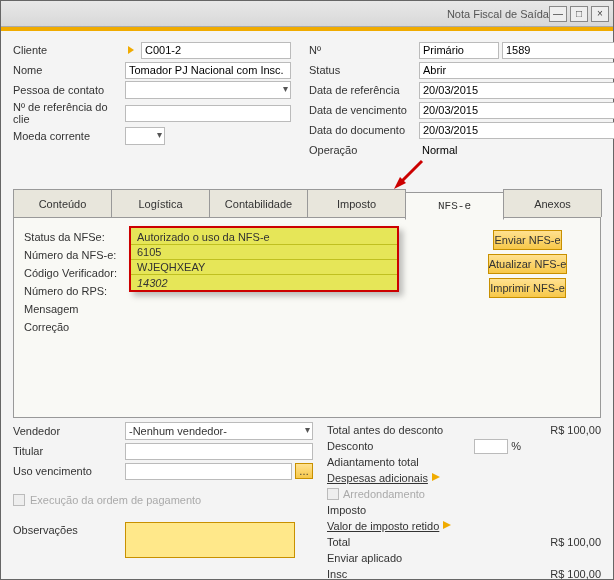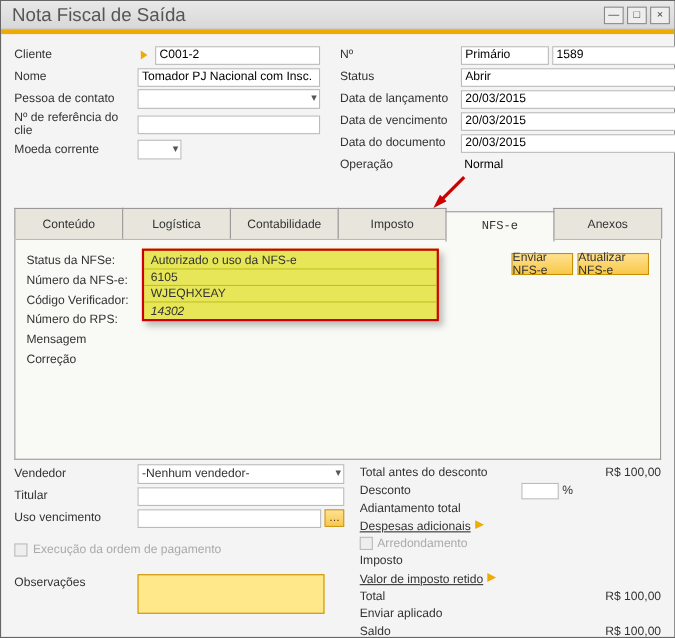--- a/index.html
+++ b/index.html
@@ -1,19 +1,19 @@
 <!DOCTYPE html>
 <html><head>
 <meta charset="utf-8">
 <style>
   * { box-sizing: border-box; font-family: Tahoma, Arial, sans-serif; }
   body { margin: 0; background: #fff; }
   .window { width: 614px; height: 580px; border: 1px solid #666; background: #f4f4f4; position: relative; }
   .titlebar { height: 26px; background: linear-gradient(#e8e8e8,#d8d8d8); border-bottom: 1px solid #aaa; display: flex; align-items: center; padding: 0 4px 0 10px; }
-  .titlebar .title { font-size: 17px; color: #555; flex: 1; }
+  .titlebar .title { font-size: 11px; color: #555; flex: 1; text-align: right; }
   .titlebar .winbtns { display: flex; gap: 3px; }
   .winbtn { width: 18px; height: 16px; border: 1px solid #888; background: #eee; display:flex; align-items:center; justify-content:center; font-size:10px; color:#444; cursor:pointer; }
   .accentbar { height: 4px; background: #f0ab00; }
   .content { padding: 10px 12px; font-size: 11px; color: #333; }
   .topgrid { display: flex; gap: 18px; }
   .col { flex: 1; }
   .row { display: flex; align-items: center; margin-bottom: 2px; min-height: 18px; }
   .lbl { width: 112px; color: #333; font-size: 11px; }
   .lbl2 { width: 110px; color: #333; font-size: 11px; }
   .txtin { height: 17px; border: 1px solid #bbb; background: #fff; font-size: 11px; padding: 1px 3px; flex:1; min-width:0; }
@@ -25,21 +25,21 @@
   .tabbar { display:flex; margin-top: 28px; border-bottom:1px solid #999; position:relative; }
   .tab { flex:1; height:28px; border:1px solid #999; border-bottom:none; background:#e8e6dc; display:flex; align-items:center; justify-content:center; font-size:11px; color:#333; margin-right:-1px; cursor:pointer; }
   .tab.active { background:#f9f9f5; border-bottom:1px solid #f9f9f5; position:relative; z-index:2; top:3px;font-family:Liberation Mono, monospace; }
   .tabpanel { border:1px solid #999; border-top:none; background:#f9f9f5; padding:10px; min-height: 200px; position:relative; display:flex; }
   .nfse-left { flex:1; }
   .nfse-row { display:flex; align-items:center; margin-bottom:1px; min-height:17px; }
   .nfse-lbl { width:108px; font-size:11px; }
   .hlbox { position:absolute; left:115px; top:8px; width:270px; height:66px; border:2px solid #c00; background: #e6e658; box-shadow: 4px 4px 6px rgba(0,0,0,0.25); padding:2px 0; }
   .hlbox .hlrow { height:15px; border-bottom:1px solid #c0c020; padding:0 6px; font-size:11px; display:flex; align-items:center; }
   .hlbox .hlrow:last-child { border-bottom:none;font-style:italic; }
-  .btncol { width:125px; display:flex; gap:4px; padding-top:2px; }
+  .btncol { width:125px; display:flex; flex-direction:column; gap:4px; padding-top:2px;align-items:center; }
   .ybtn { height:20px; border:1px solid #c89000; background:linear-gradient(#ffe190,#f7c849); display:flex; align-items:center; justify-content:center; font-size:11px; color:#333; cursor:pointer; }
   .arrow { position:absolute; left:375px; top:-32px; }
   .arrow svg { width:40px; height:40px; }
   .lowerblock { display:flex; gap:14px; margin-top:4px; }
   .lowerleft { width:300px; }
   .lowerright { flex:1; }
   .trow { display:flex; align-items:center; min-height:16px; font-size:11px; }
   .tlbl { flex:1; }
   .tval { width:80px; text-align:right; }
   .tiny { width:34px; height:15px; border:1px solid #bbb; background:#fff; font-size:10px; padding:0 2px; }
@@ -107,21 +107,21 @@
         <div class="row">
           <span class="lbl2">Nº</span>
           <input class="txtin small" value="Primário" style="">
           <input class="txtin" value="1589" style="">
         </div>
         <div class="row">
           <span class="lbl2">Status</span>
           <input class="txtin" value="Abrir" style="">
         </div>
         <div class="row">
-          <span class="lbl2">Data de lançamento</span>
+          <span class="lbl2">Data de referência</span>
           <input class="txtin" value="20/03/2015" style="">
         </div>
         <div class="row">
           <span class="lbl2">Data de vencimento</span>
           <input class="txtin" value="20/03/2015" style="">
         </div>
         <div class="row">
           <span class="lbl2">Data do documento</span>
           <input class="txtin" value="20/03/2015" style="">
         </div>
@@ -171,20 +171,21 @@
       </div>
       <div class="hlbox">
         <div class="hlrow">Autorizado o uso da NFS-e</div>
         <div class="hlrow">6105</div>
         <div class="hlrow">WJEQHXEAY</div>
         <div class="hlrow">14302</div>
       </div>
       <div class="btncol">
         <div class="ybtn">Enviar NFS-e</div>
         <div class="ybtn">Atualizar NFS-e</div>
+        <div class="ybtn">Imprimir NFS-e</div>
       </div>
     </div>
 
     <div class="lowerblock">
       <div class="lowerleft">
         <div class="row">
           <span class="lbl">Vendedor</span>
           <div class="dd">
               <span>-Nenhum vendedor-</span>
             </div>
@@ -258,20 +259,20 @@
         </div>
         <div class="trow">
             <span class="tlbl">Total</span>
             <span class="tval">R$ 100,00</span>
           </div>
         <div class="trow">
             <span class="tlbl">Enviar aplicado</span>
             <span class="tval"></span>
           </div>
         <div class="trow">
-            <span class="tlbl">Saldo</span>
+            <span class="tlbl">Insc</span>
             <span class="tval">R$ 100,00</span>
           </div>
       </div>
     </div>
 
   </div>
 </div>
 
 </body></html>

